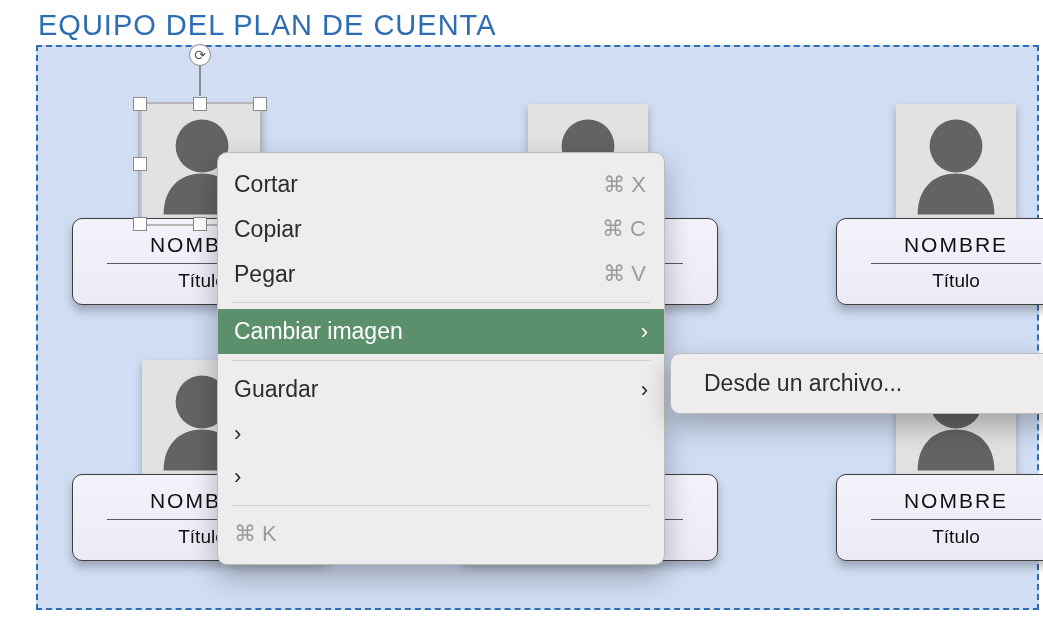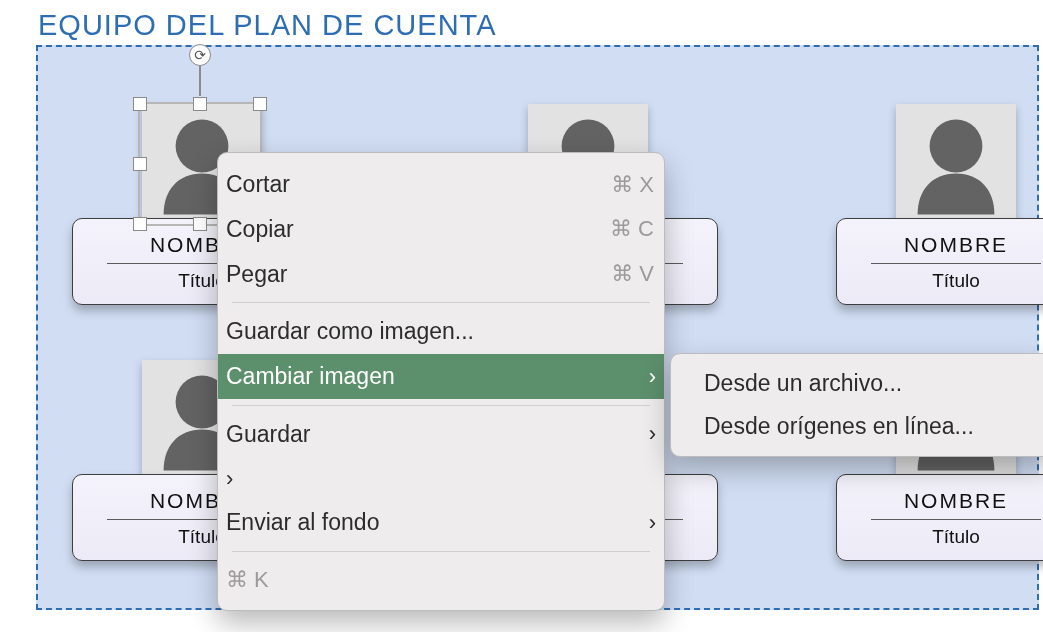--- a/index.html
+++ b/index.html
@@ -124,21 +124,21 @@
     box-shadow: 0 12px 28px rgba(0,0,0,.28);
     padding: 9px 0;
     font-size: 23px;
     color: #2c2c2c;
     z-index: 50;
   }
   .ctx .row {
     display: flex;
     align-items: center;
     justify-content: space-between;
-    padding: 8px 8px;
+    padding: 8px 16px;
     line-height: 1.25;
   }
   .ctx .row.hi {
     background: #5c8f6c;
     color: #fff;
   }
   .ctx .sep {
     border-top: 1px solid #cfcfcf;
     margin: 6px 14px;
   }
@@ -300,51 +300,43 @@
       </span>
     </div>
     <div class="row">
       <span>Pegar</span>
       <span class="kb">
         <span>⌘</span>
         <span>V</span>
       </span>
     </div>
     <div class="sep"></div>
-    <div class="row">
-      <span>Guardar como imagen...</span>
-      <span></span>
-    </div>
     <div class="row hi">
       <span>Cambiar imagen</span>
       <span class="chev">›</span>
     </div>
     <div class="sep"></div>
     <div class="row">
       <span>Guardar</span>
       <span class="chev">›</span>
     </div>
     <div class="row">
       <span class="chev">›</span>
     </div>
     <div class="row">
-      <span>Enviar al fondo</span>
       <span class="chev">›</span>
     </div>
     <div class="sep"></div>
     <div class="row">
       <span class="kb">
         <span>⌘</span>
         <span>K</span>
       </span>
     </div>
   </div>
 
   <div class="sub">
     <div class="row">
       <span>Desde un archivo...</span>
     </div>
-    <div class="row">
-      <span>Desde orígenes en línea...</span>
-    </div>
   </div>
 
 </div>
 
 </body></html>

